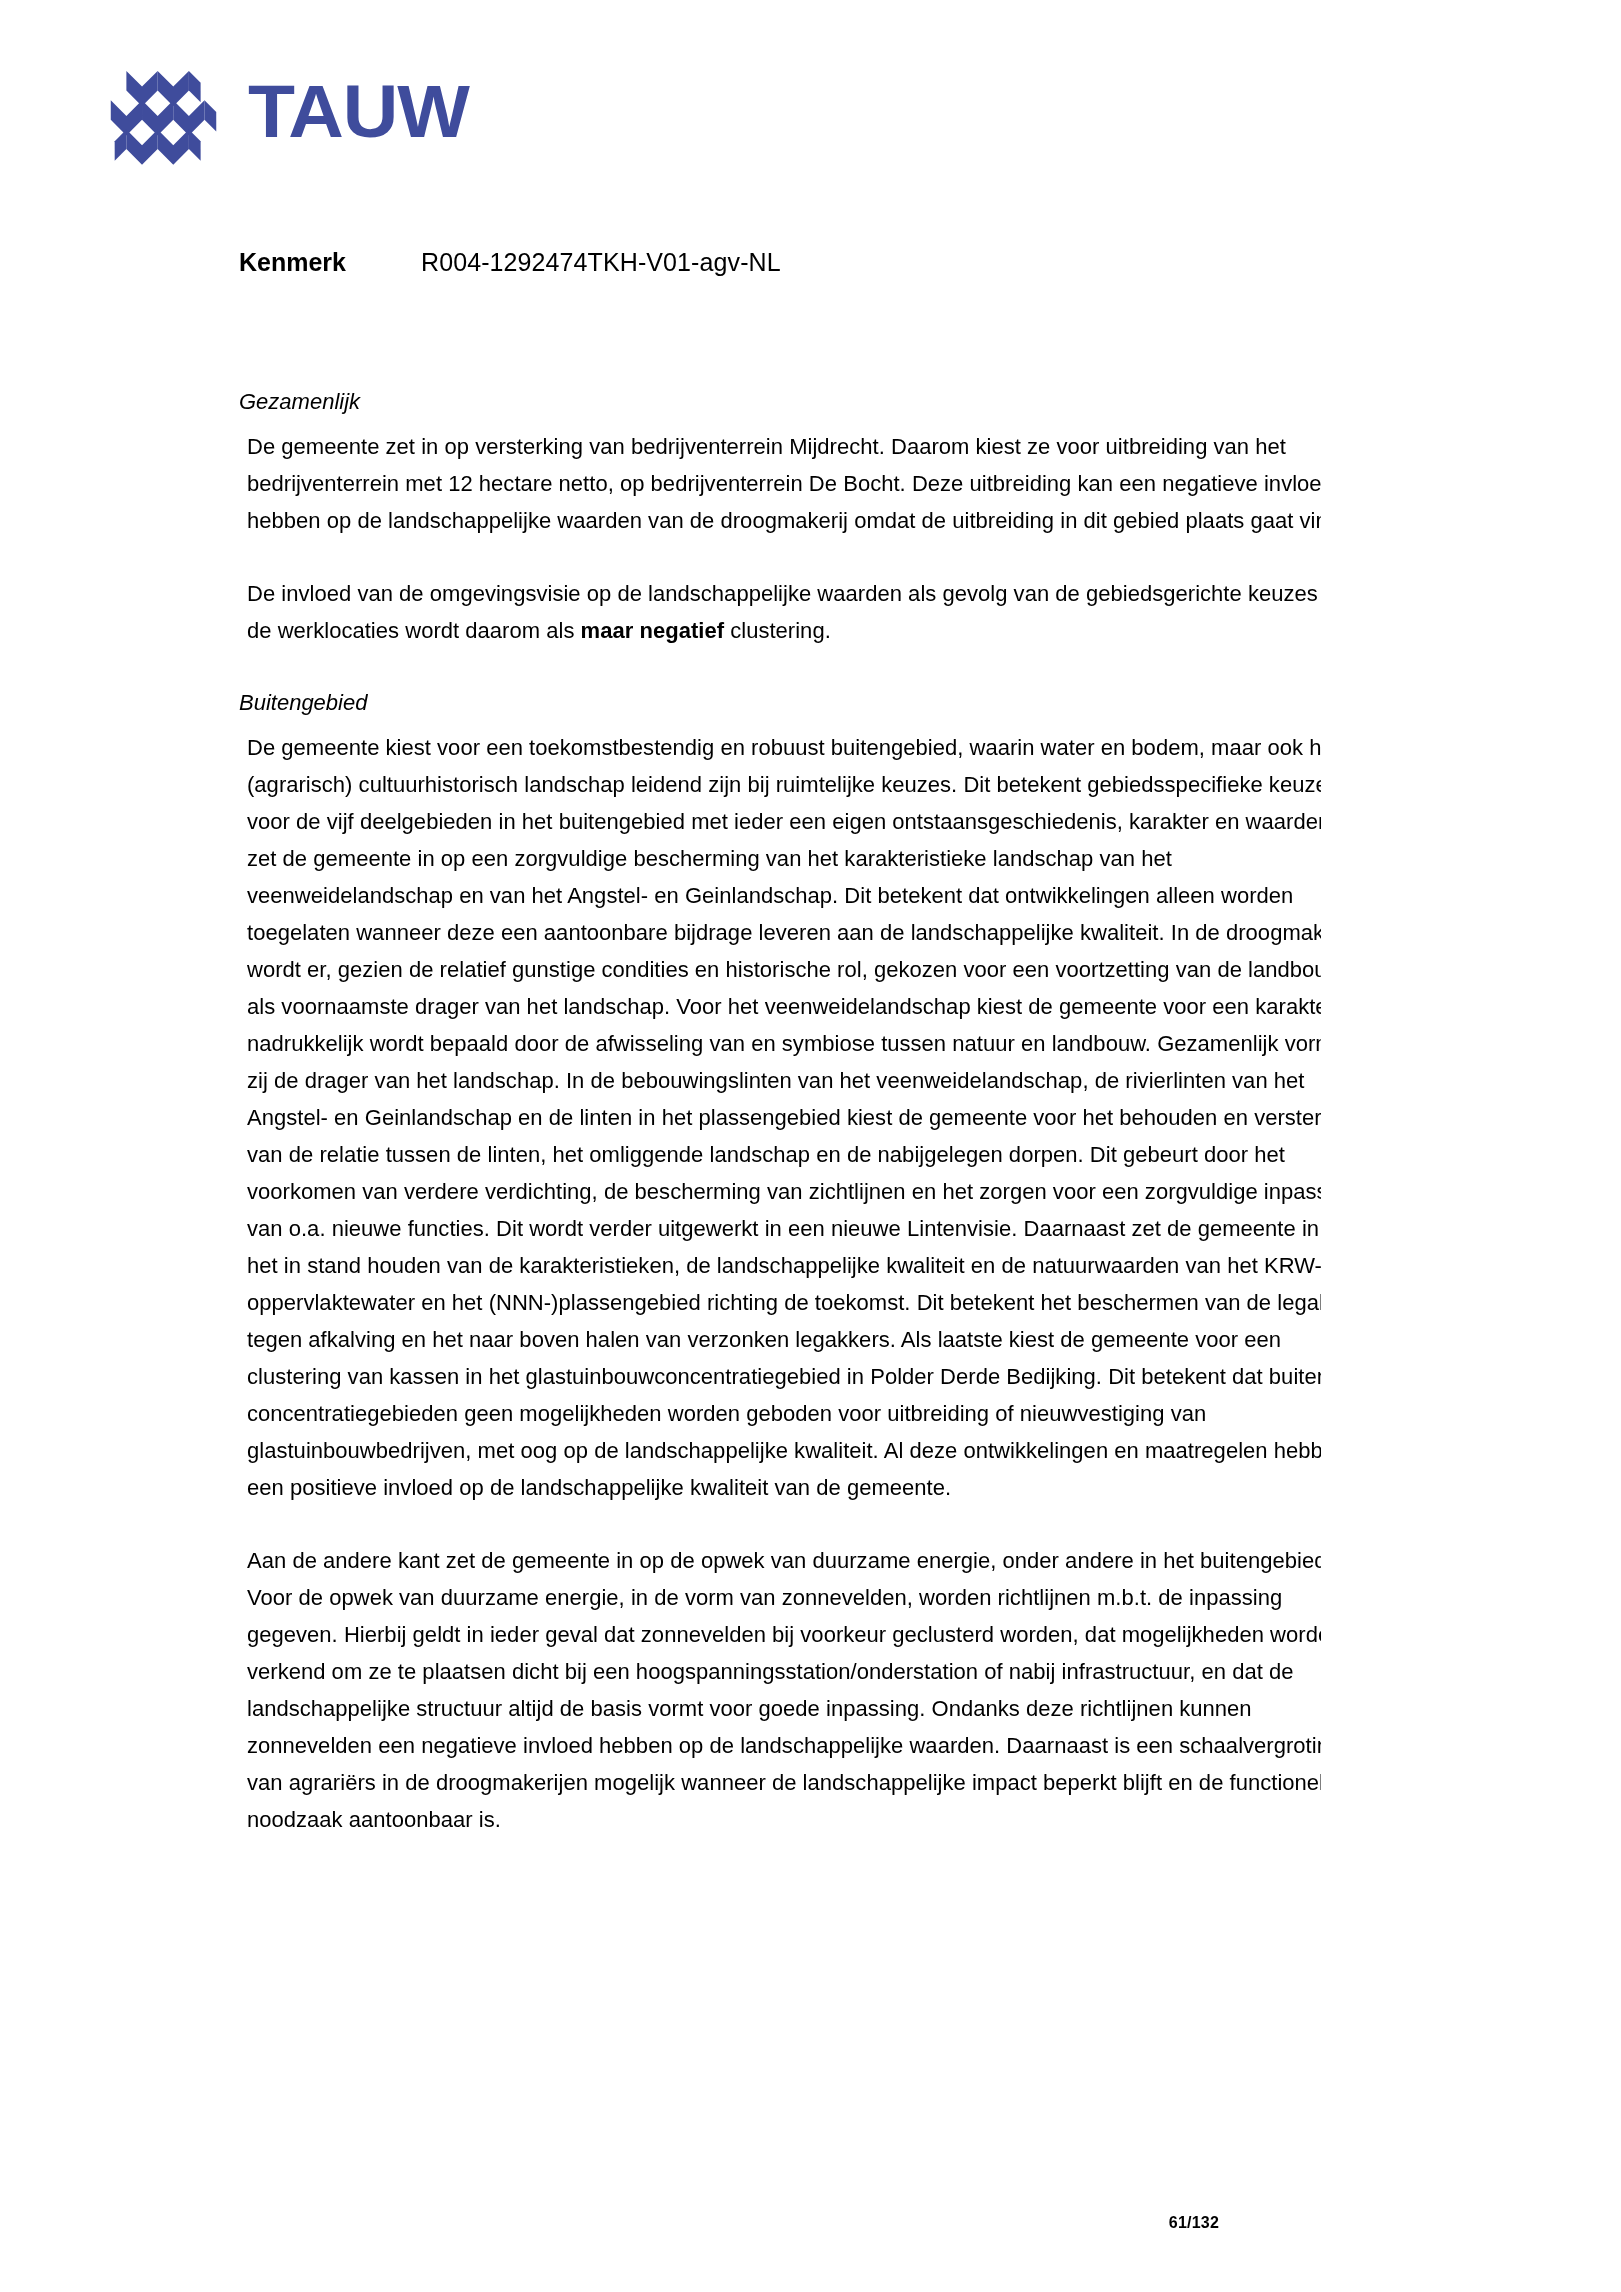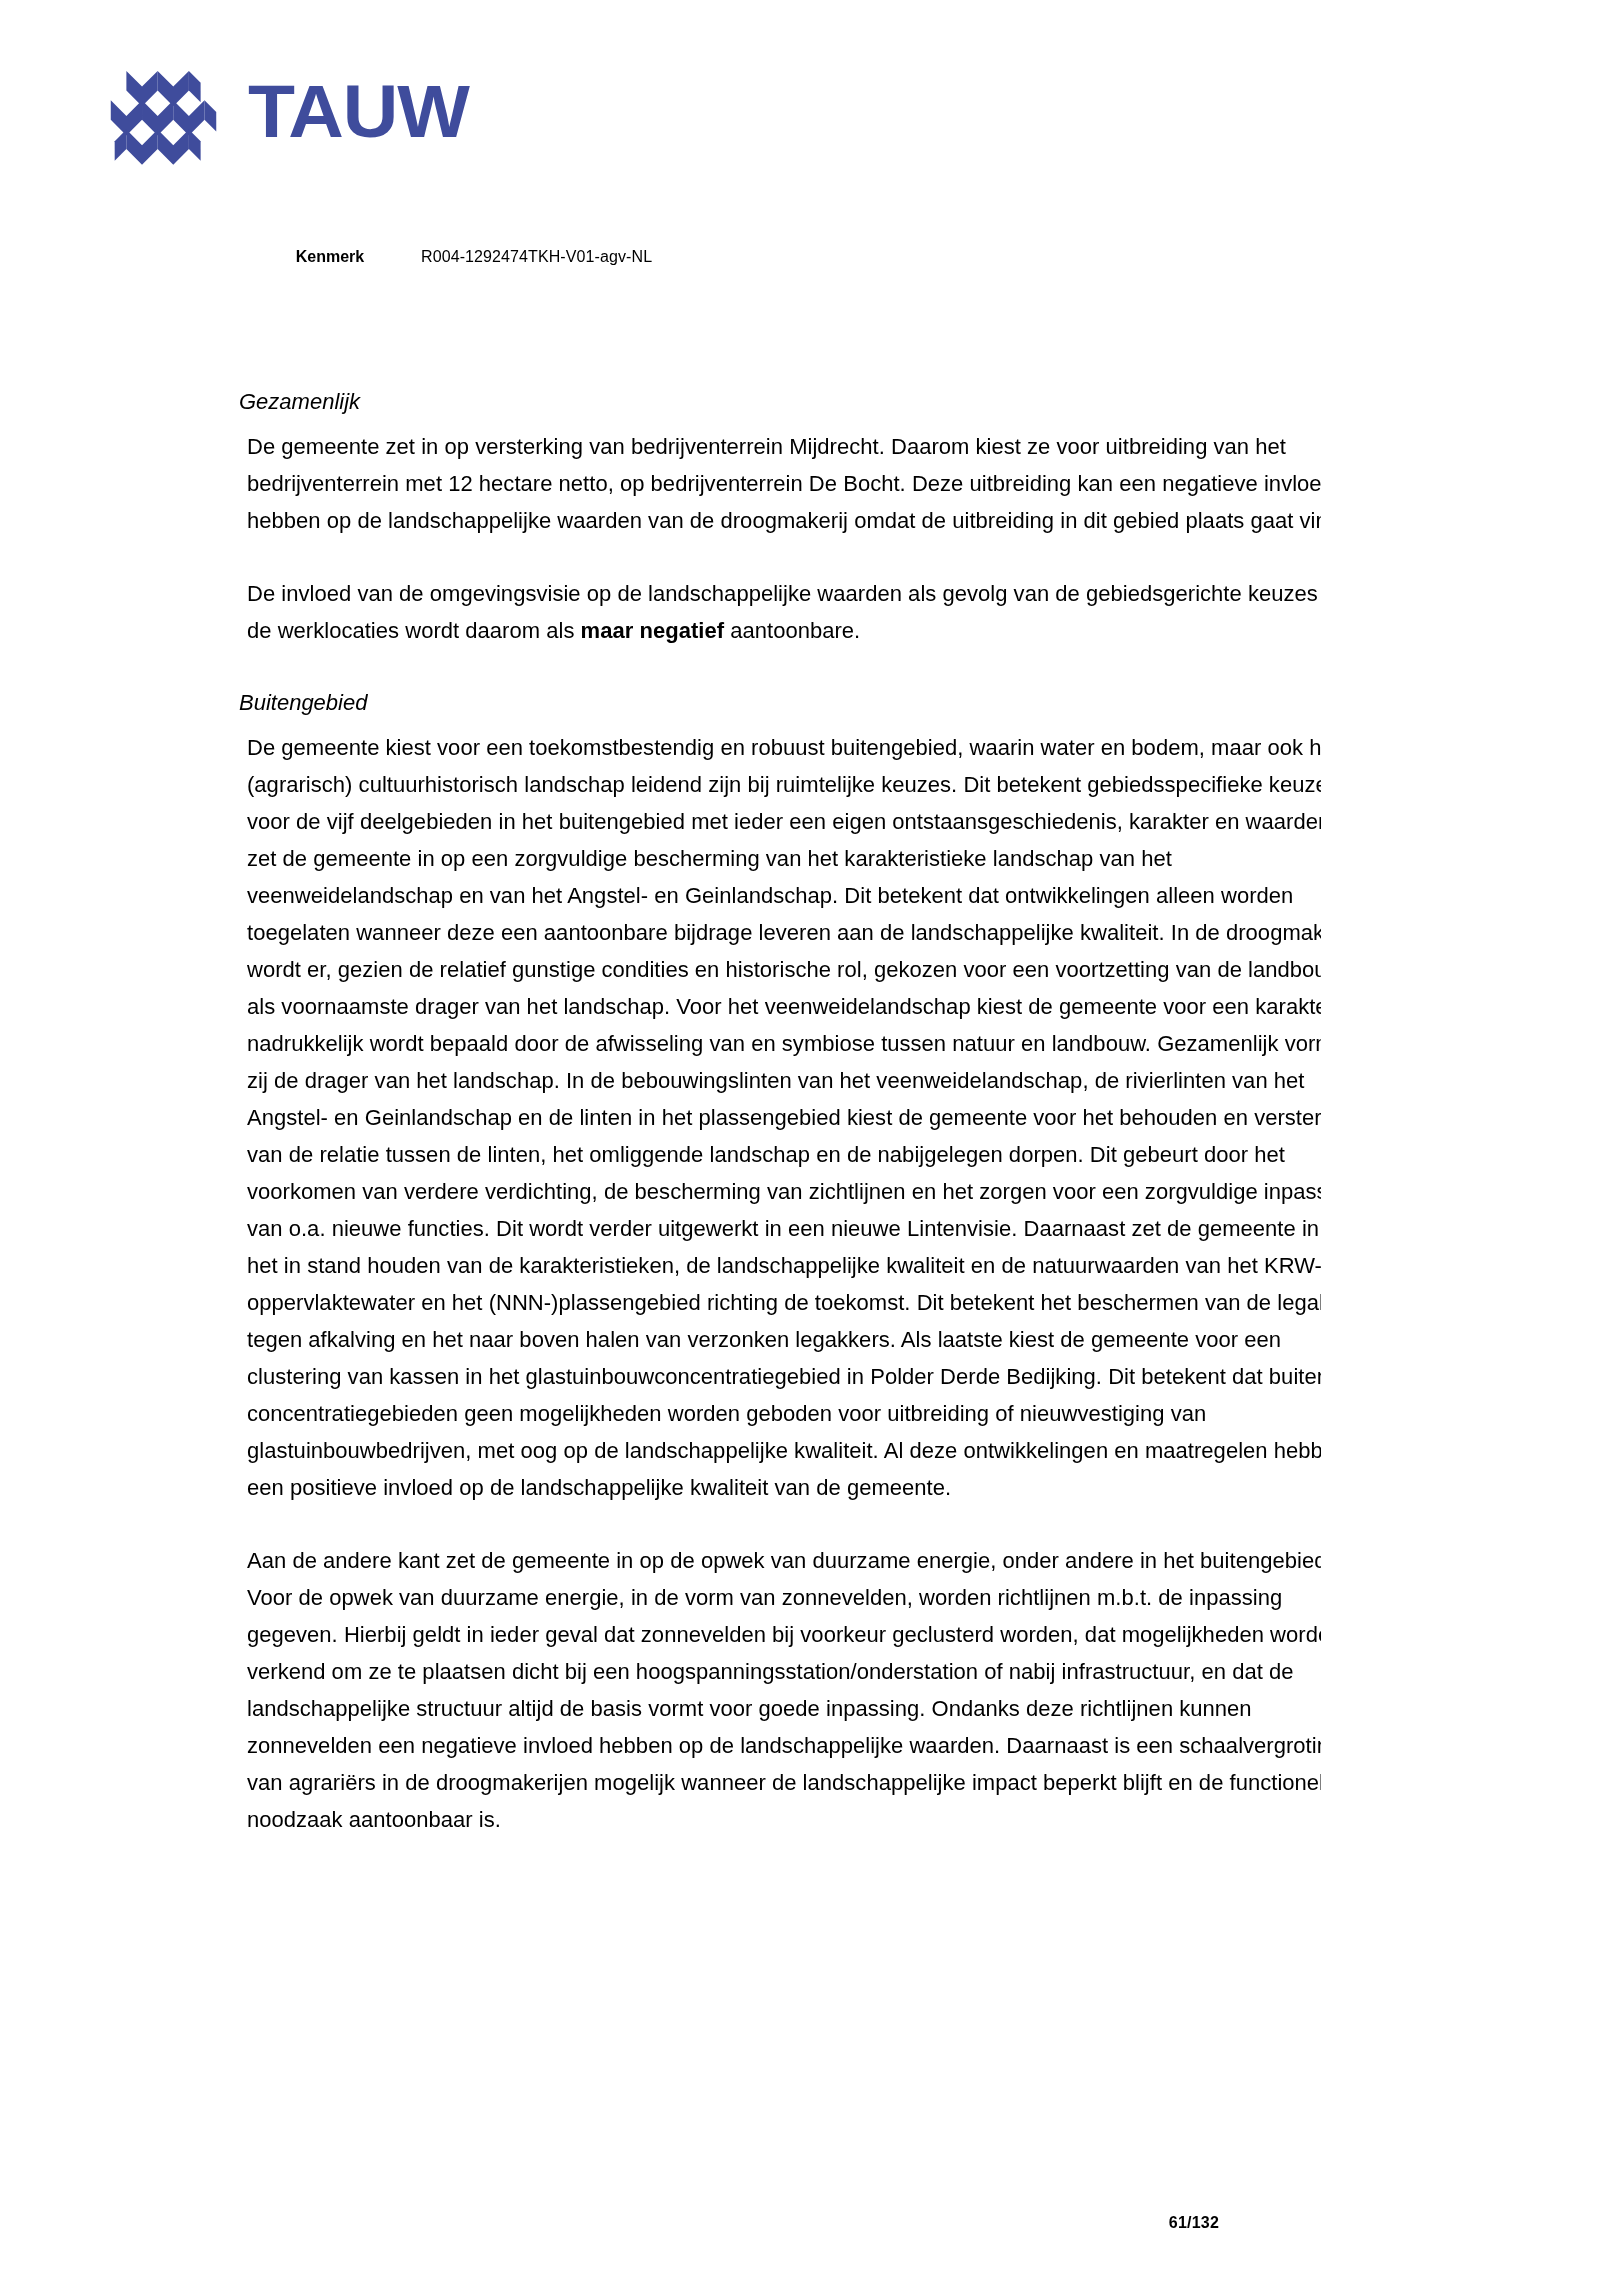--- a/index.html
+++ b/index.html
@@ -46,23 +46,22 @@
     transform-origin: left center;
   }
 
   
   .kenmerk-row {
     position: absolute;
     left: 239px;
     top: 247px;
     display: flex;
     align-items: baseline;
-    font-size: 16px;
+    font-size: 25px;
     line-height: 1.2;
-    text-align: center;
   }
   .kenmerk-label {
     font-weight: 700;
     width: 182px;
     flex: 0 0 182px;
   }
   .kenmerk-value {
     font-weight: 400;
     letter-spacing: 0.1px;
   }
@@ -138,21 +137,21 @@
   <div class="kenmerk-row">
     <span class="kenmerk-label">Kenmerk</span>
     <span class="kenmerk-value">R004-1292474TKH-V01-agv-NL</span>
   </div>
 
   <div class="content">
 
     <div class="section-heading">Gezamenlijk</div>
     <p class="body">De gemeente zet in op versterking van bedrijventerrein Mijdrecht. Daarom kiest ze voor uitbreiding van het bedrijventerrein met 12 hectare netto, op bedrijventerrein De Bocht. Deze uitbreiding kan een negatieve invloed hebben op de landschappelijke waarden van de droogmakerij omdat de uitbreiding in dit gebied plaats gaat vinden.</p>
 
-    <p class="body"><span>De invloed van de omgevingsvisie op de landschappelijke waarden als gevolg van de gebiedsgerichte keuzes voor de werklocaties wordt daarom als </span><b>maar negatief</b><span> aantoonbare.</span></p>
+    <p class="body"><span>De invloed van de omgevingsvisie op de landschappelijke waarden als gevolg van de gebiedsgerichte keuzes voor de werklocaties wordt daarom als </span><b>maar negatief</b><span> clustering.</span></p>
 
     <div class="section-heading gap-before">Buitengebied</div>
     <p class="body">De gemeente kiest voor een toekomstbestendig en robuust buitengebied, waarin water en bodem, maar ook het (agrarisch) cultuurhistorisch landschap leidend zijn bij ruimtelijke keuzes. Dit betekent gebiedsspecifieke keuzes voor de vijf deelgebieden in het buitengebied met ieder een eigen ontstaansgeschiedenis, karakter en waarden. Zo zet de gemeente in op een zorgvuldige bescherming van het karakteristieke landschap van het veenweidelandschap en van het Angstel- en Geinlandschap. Dit betekent dat ontwikkelingen alleen worden toegelaten wanneer deze een aantoonbare bijdrage leveren aan de landschappelijke kwaliteit. In de droogmakerij wordt er, gezien de relatief gunstige condities en historische rol, gekozen voor een voortzetting van de landbouw als voornaamste drager van het landschap. Voor het veenweidelandschap kiest de gemeente voor een karakter dat nadrukkelijk wordt bepaald door de afwisseling van en symbiose tussen natuur en landbouw. Gezamenlijk vormen zij de drager van het landschap. In de bebouwingslinten van het veenweidelandschap, de rivierlinten van het Angstel- en Geinlandschap en de linten in het plassengebied kiest de gemeente voor het behouden en versterken van de relatie tussen de linten, het omliggende landschap en de nabijgelegen dorpen. Dit gebeurt door het voorkomen van verdere verdichting, de bescherming van zichtlijnen en het zorgen voor een zorgvuldige inpassing van o.a. nieuwe functies. Dit wordt verder uitgewerkt in een nieuwe Lintenvisie. Daarnaast zet de gemeente in op het in stand houden van de karakteristieken, de landschappelijke kwaliteit en de natuurwaarden van het KRW-oppervlaktewater en het (NNN-)plassengebied richting de toekomst. Dit betekent het beschermen van de legakkers tegen afkalving en het naar boven halen van verzonken legakkers. Als laatste kiest de gemeente voor een clustering van kassen in het glastuinbouwconcentratiegebied in Polder Derde Bedijking. Dit betekent dat buiten de concentratiegebieden geen mogelijkheden worden geboden voor uitbreiding of nieuwvestiging van glastuinbouwbedrijven, met oog op de landschappelijke kwaliteit. Al deze ontwikkelingen en maatregelen hebben een positieve invloed op de landschappelijke kwaliteit van de gemeente.</p>
 
     <p class="body">Aan de andere kant zet de gemeente in op de opwek van duurzame energie, onder andere in het buitengebied. Voor de opwek van duurzame energie, in de vorm van zonnevelden, worden richtlijnen m.b.t. de inpassing gegeven. Hierbij geldt in ieder geval dat zonnevelden bij voorkeur geclusterd worden, dat mogelijkheden worden verkend om ze te plaatsen dicht bij een hoogspanningsstation/onderstation of nabij infrastructuur, en dat de landschappelijke structuur altijd de basis vormt voor goede inpassing. Ondanks deze richtlijnen kunnen zonnevelden een negatieve invloed hebben op de landschappelijke waarden. Daarnaast is een schaalvergroting van agrariërs in de droogmakerijen mogelijk wanneer de landschappelijke impact beperkt blijft en de functionele noodzaak aantoonbaar is.</p>
 
   </div>
 
   <div class="page-footer">61/132</div>
 

